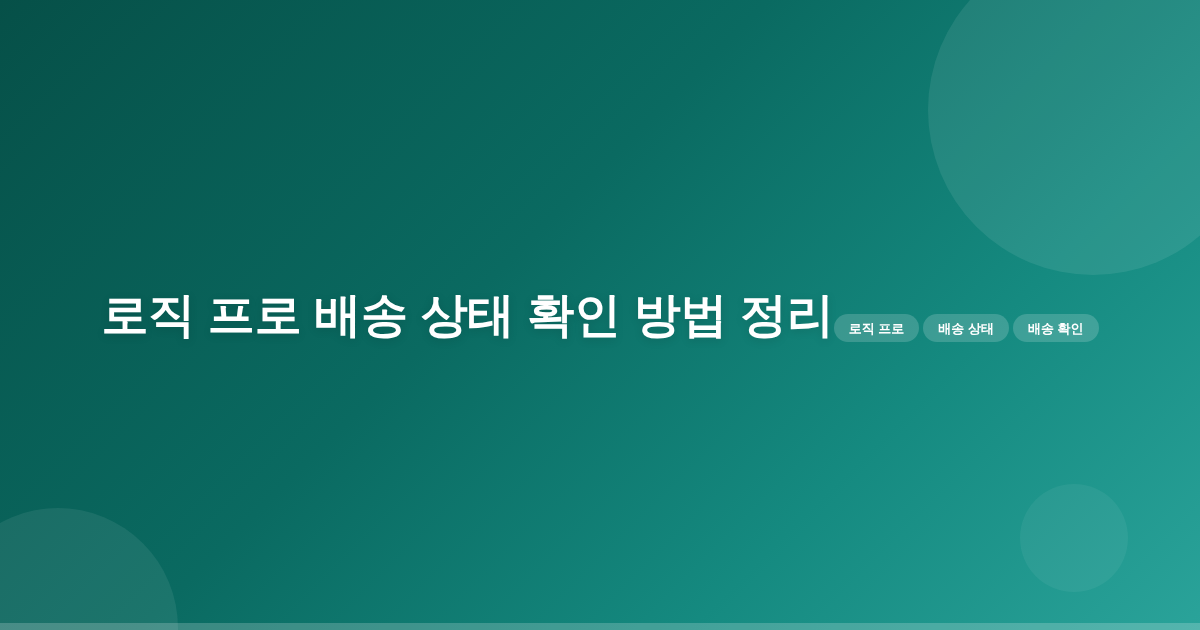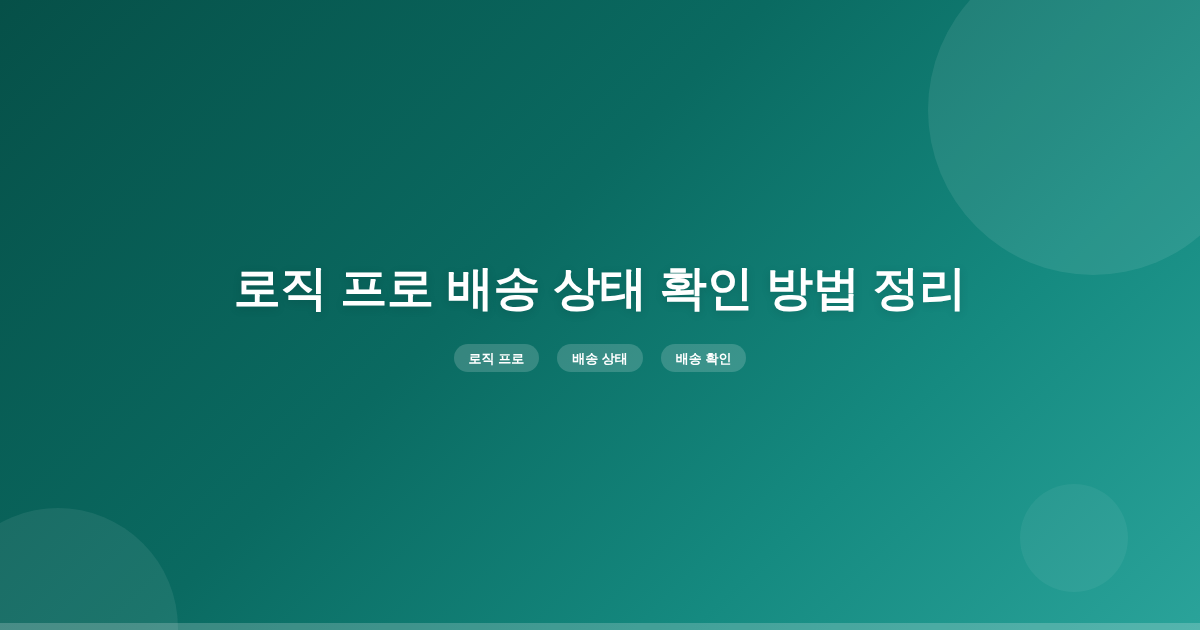--- a/index.html
+++ b/index.html
@@ -58,21 +58,21 @@
     bottom: 0;
     height: 7px;
     background: rgba(255, 255, 255, 0.20);
   }
 
   
   .content {
     position: absolute;
     inset: 0;
     display: flex;
-    flex-direction: column;
+    flex-direction: row;
     align-items: center;
     justify-content: center;
     padding: 0 70px;
     box-sizing: border-box;
     text-align: center;
   }
 
   .og-title {
     margin: 0;
     color: #ffffff;
@@ -82,21 +82,21 @@
     line-height: 1.28;
     max-width: 1000px;
     text-shadow: 0 2px 10px rgba(0, 0, 0, 0.13);
   }
 
   .tag-row {
     margin-top: 26px;
     display: flex;
     flex-wrap: wrap;
     justify-content: center;
-    gap: 18px;
+    gap: 4px;
   }
 
   .tag {
     display: inline-flex;
     align-items: center;
     justify-content: center;
     height: 28px;
     padding: 0 15px;
     border-radius: 999px;
     background: rgba(255, 255, 255, 0.175);

